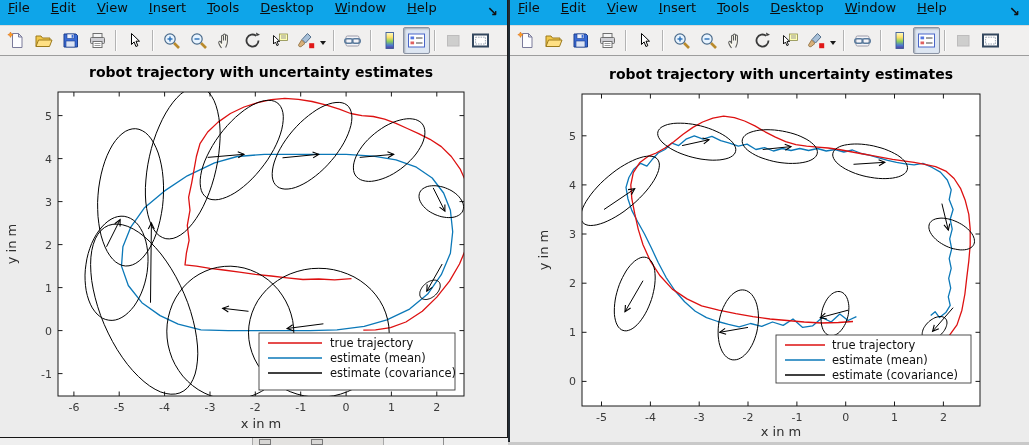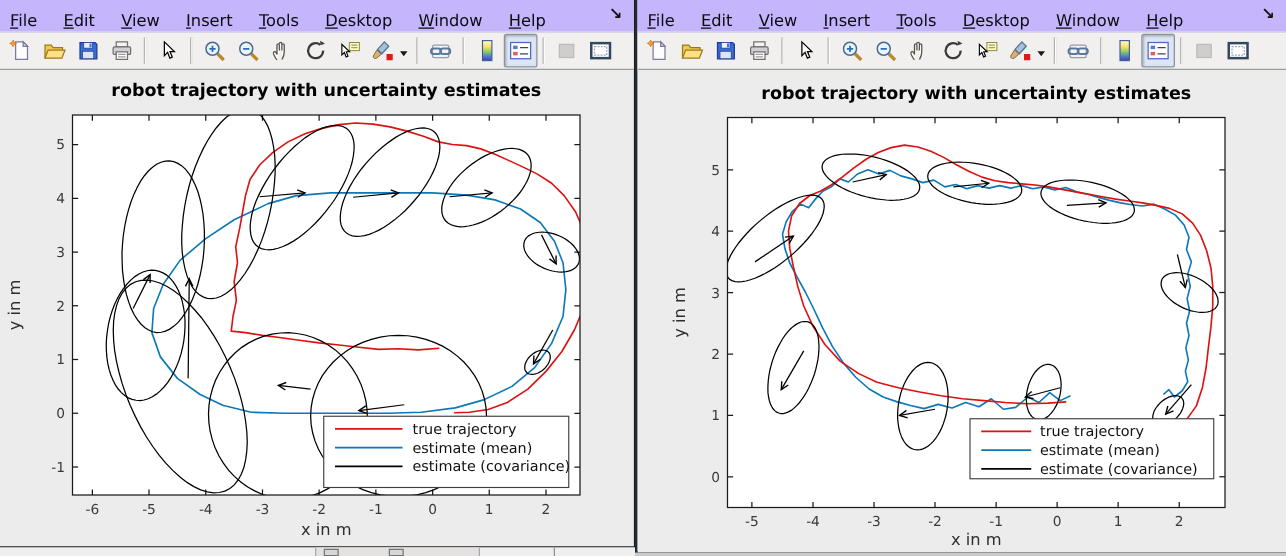--- a/index.html
+++ b/index.html
@@ -1,20 +1,20 @@
 <!DOCTYPE html>
 <html><head>
 <meta charset="utf-8">
 <style>
   html,body{margin:0;padding:0}
   body{width:1029px;height:445px;background:#c9c9c9;font-family:"DejaVu Sans",sans-serif;position:relative;overflow:hidden}
   .win{position:absolute;top:0;background:#ececec;box-sizing:border-box}
   #win0{left:0;width:508px;height:438px;border-right:1px solid #1c1c1c;border-bottom:1px solid #161616}
   #win1{left:508px;width:521px;height:442px;border-left:2px solid #222b33;border-bottom:1px solid #161616}
-  .menubar{height:25px;display:flex;align-items:flex-end;padding:0 8px;background:#c4b5fd;border-bottom:1px solid #dadada;font-size:13px;color:#0c0c0c;position:relative;white-space:nowrap}
+  .menubar{height:25px;display:flex;align-items:flex-start;padding:0 8px;background:#0ea5e9;border-bottom:1px solid #dadada;font-size:13px;color:#0c0c0c;position:relative;white-space:nowrap}
   .menu-item{margin-right:21px;cursor:default}
   .menu-item .mn{text-decoration:underline}
   .dock-arrow{position:absolute;right:9px;top:4px;font-size:13px;font-weight:bold;color:#111}
   .toolbar{height:29px;display:flex;align-items:center;padding:0 3px;background:#f1f0ef;border-bottom:1px solid #9d9d9d}
   .tb-btn{width:25px;height:25px;display:flex;align-items:center;justify-content:center;border:1px solid transparent;border-radius:2px}
   .tb-btn svg{width:19px;height:19px;display:block}
   .tb-btn.pressed{border:1px solid #8a93a3;background:#dde6f2;box-shadow:inset 1px 1px 2px rgba(0,0,0,.28)}
   .tb-btn.disabled{opacity:.5}
   .tb-sep{width:1px;height:21px;background:#b3b3b3;border-right:1px solid #fdfdfd;margin:0 4px}
   .caret{width:0;height:0;border:3px solid transparent;border-top:4px solid #1a1a1a;margin:7px 3px 0 0}

